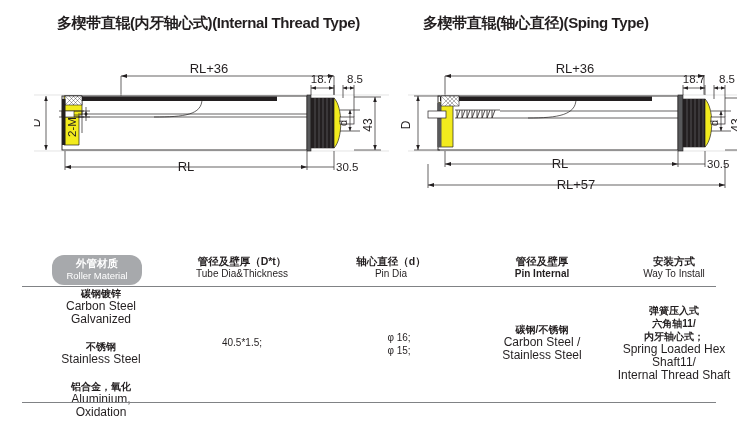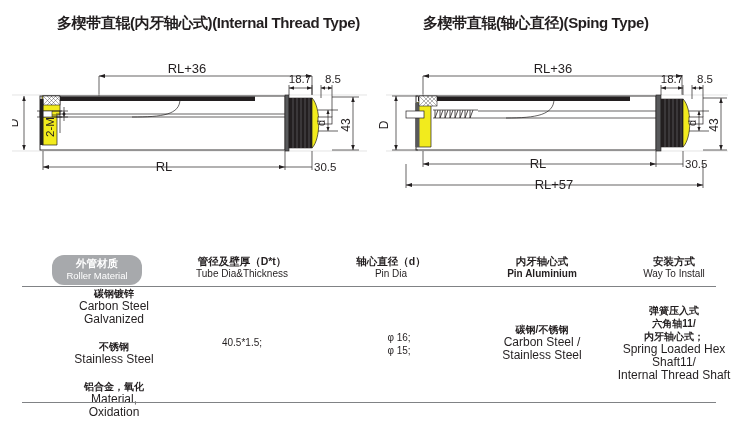--- a/index.html
+++ b/index.html
@@ -19,21 +19,21 @@
     font-weight:bold;
     font-size:15px;
     letter-spacing:-0.4px;
     color:#231f20;
     white-space:nowrap;
   }
   #title-left{left:57px;top:14px;}
   #title-right{left:423px;top:14px;}
 
   
-  .drawing{position:absolute;}
+  .drawing{position:absolute;margin-left:22px;}
   #drawing-left{left:12px;top:55px;width:355px;height:125px;}
   #drawing-right{left:378px;top:55px;width:350px;height:145px;}
   .drawing svg{display:block;}
 
   
   #spec-table{
     position:absolute;left:22px;top:255px;width:694px;height:170px;
   }
   .thead{
     position:relative;height:30px;
@@ -70,21 +70,21 @@
   #h-install{left:572px;width:160px;}
 
   .tbody{position:absolute;top:32px;left:0;right:0;height:115px;}
   .bcell{
     position:absolute;text-align:center;line-height:13px;
   }
   .bcell .cn{font-size:10px;font-weight:bold;display:block;}
   .bcell .en{font-size:12px;display:block;}
   .bcell .ln{display:block;font-size:10px;}
 
-  #b-roller{left:17px;width:150px;top:0;}
+  #b-roller{left:4px;width:150px;top:0;}
   #b-roller .grp{margin-bottom:14px;}
   #b-tube{left:130px;width:180px;top:49px;}
   #b-pin-dia{left:292px;width:170px;top:44px;}
   #b-pin-mat{left:430px;width:180px;top:36px;}
   #b-install{left:572px;width:160px;top:17px;}
 </style>
 </head>
 <body>
 
 <div class="page">
@@ -367,22 +367,22 @@
           <span class="en">Roller Material</span>
         </span>
       </div>
 
       <div class="hcell" id="h-pin-dia">
         <span class="cn">轴心直径（d）</span>
         <span class="en">Pin Dia</span>
       </div>
 
       <div class="hcell" id="h-pin-mat">
-        <span class="cn">内牙轴心式</span>
-        <span class="en" style="font-weight:bold">Pin Aluminium</span>
+        <span class="cn">管径及壁厚</span>
+        <span class="en" style="font-weight:bold">Pin Internal</span>
       </div>
 
       <div class="hcell" id="h-install">
         <span class="cn">安装方式</span>
         <span class="en">Way To Install</span>
       </div>
     </div>
 
     <div class="rule" id="rule-top"></div>
 
@@ -393,21 +393,21 @@
           <span class="cn">碳钢镀锌</span>
           <span class="en">Carbon Steel</span>
           <span class="en">Galvanized</span>
         </div>
         <div class="grp">
           <span class="cn">不锈钢</span>
           <span class="en">Stainless Steel</span>
         </div>
         <div class="grp">
           <span class="cn">铝合金，氧化</span>
-          <span class="en">Material,</span>
+          <span class="en">Aluminium,</span>
           <span class="en">Oxidation</span>
         </div>
       </div>
 
       <div class="bcell" id="b-tube">
         <span class="ln">40.5*1.5;</span>
       </div>
 
       <div class="bcell" id="b-pin-dia">
         <span class="ln">φ 16;</span>

